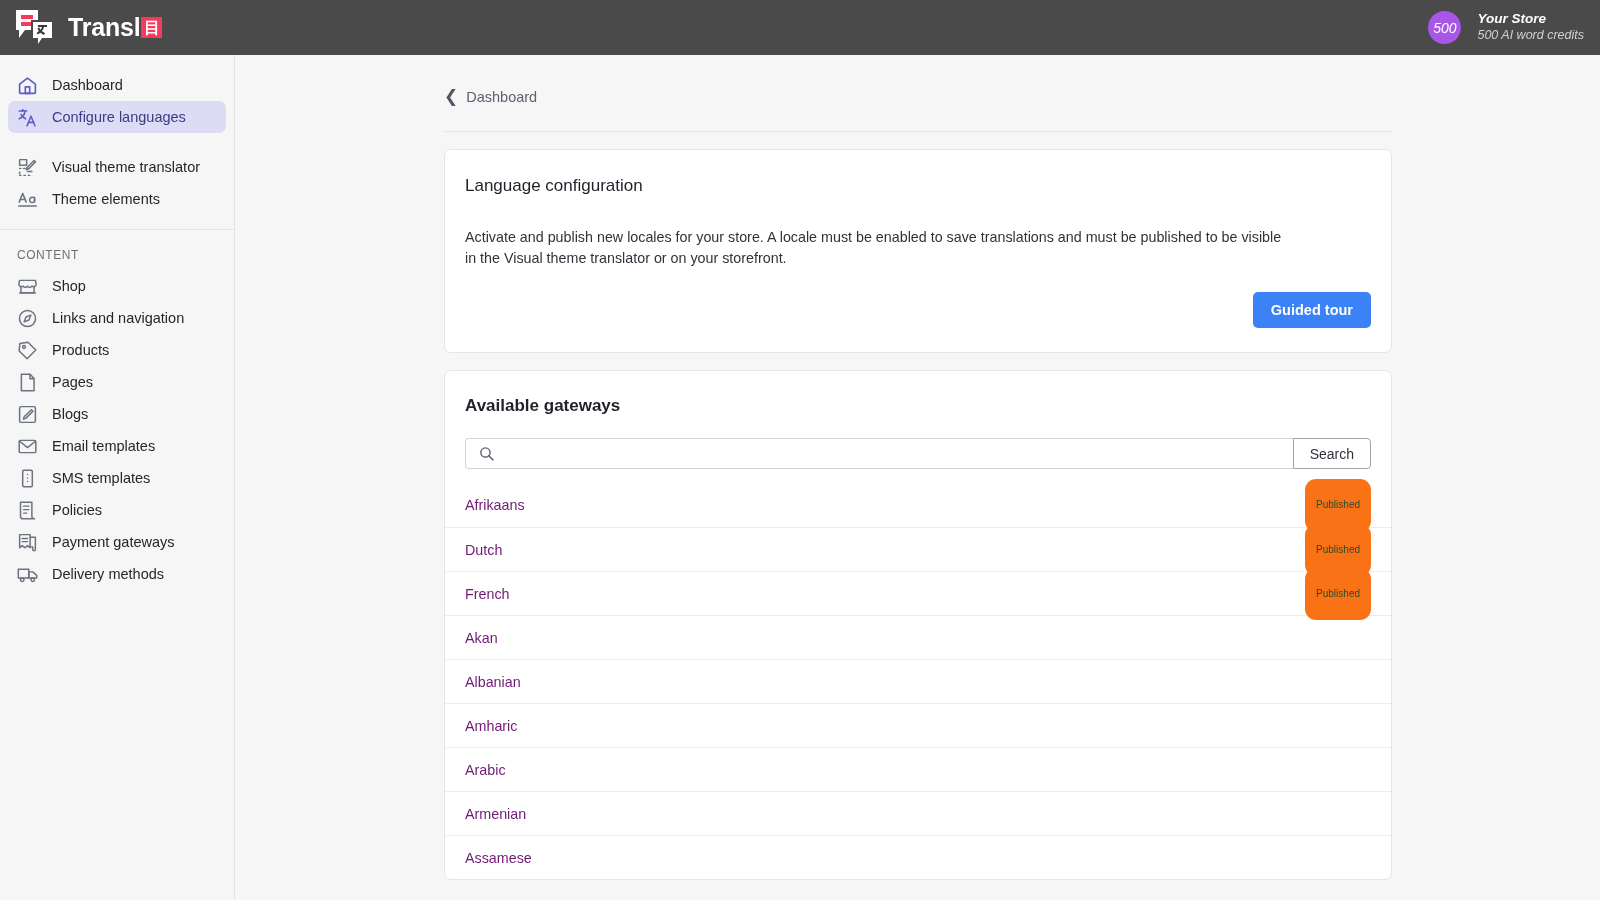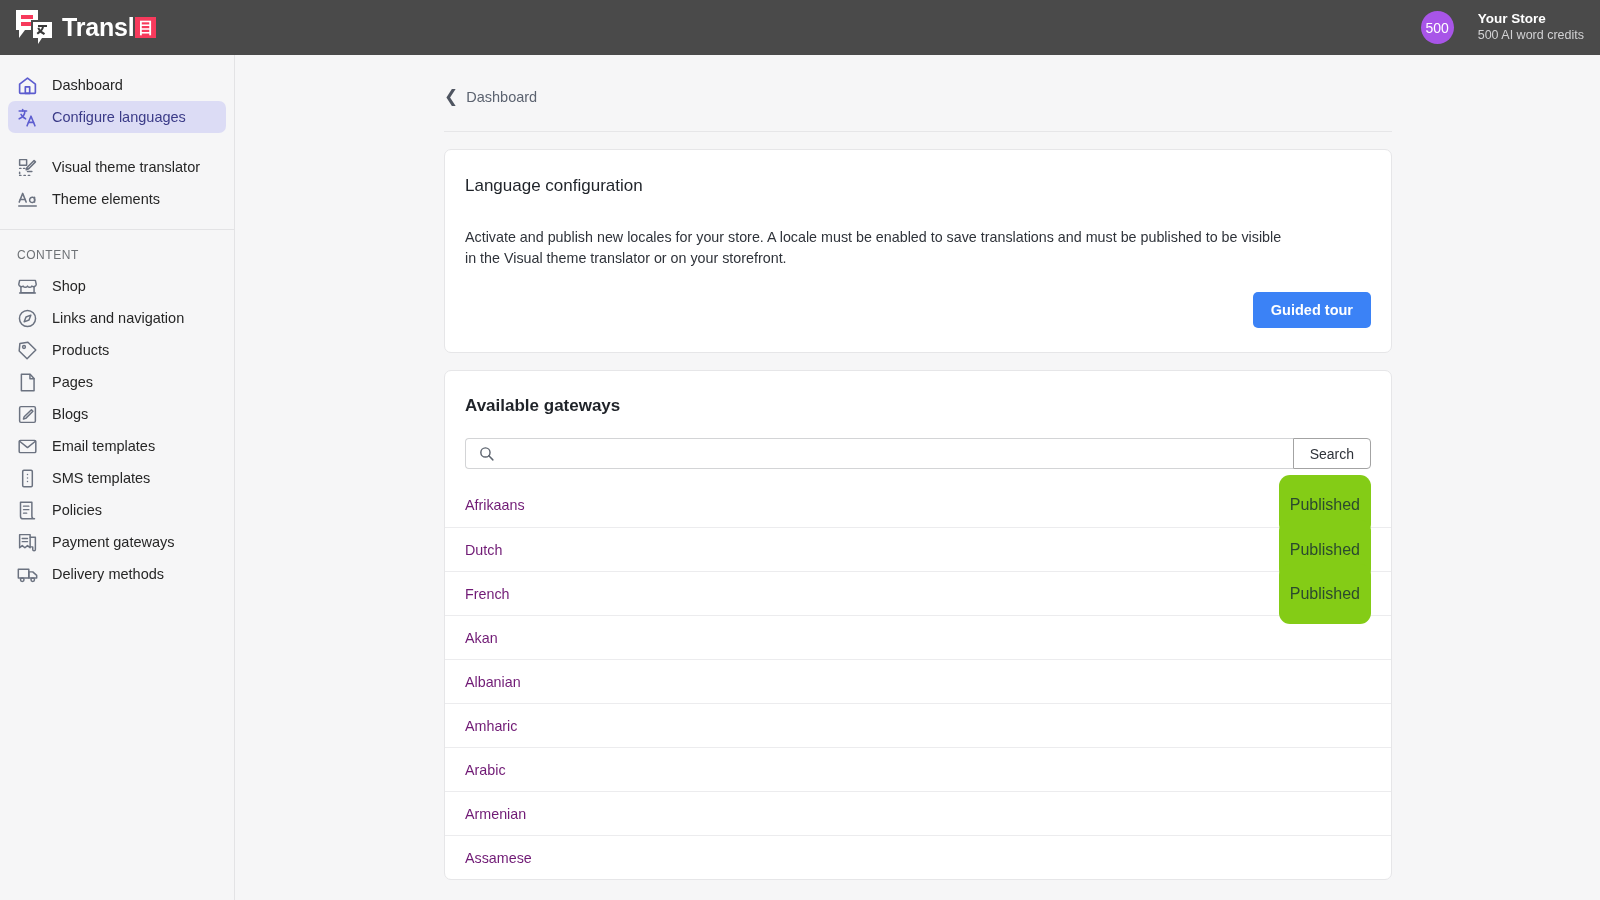--- a/index.html
+++ b/index.html
@@ -11,35 +11,35 @@
   }
 
   
   .topbar {
     position: absolute; top: 0; left: 0;
     width: 1600px; height: 55px;
     background: #4a4a4a;
     display: flex; align-items: center;
     z-index: 20;
   }
-  .brand { display: flex; align-items: center; padding-left: 14px; gap: 6px; }
+  .brand { display: flex; align-items: center; padding-left: 14px; gap: 12px; }
   .brand-logo { width: 42px; height: 40px; display: block; }
   .brand-text {
     font-size: 25px; font-weight: bold; color: #ffffff;
     letter-spacing: -0.2px; display: flex; align-items: center;
   }
   .brand-text .tail {
     display: inline-flex; align-items: center; justify-content: center;
     background: #f73a5c; color: #ffffff;
     width: 21px; height: 21px; margin-left: 1px;
     font-size: 16px; line-height: 1;
   }
   .account {
     margin-left: auto; display: flex; align-items: center;
-    gap: 24px; padding-right: 16px;
+    gap: 16px; padding-right: 16px; font-style: italic;
   }
   .avatar {
     width: 33px; height: 33px; border-radius: 50%;
     background: #a855e8; color: #fff;
     display: flex; align-items: center; justify-content: center;
     font-size: 14px; font-weight: 500;
   }
   .acct-lines { line-height: 1.25; }
   .acct-name { color: #ffffff; font-size: 13.5px; font-weight: bold; }
   .acct-sub  { color: #d2d2d4; font-size: 12.5px; }
@@ -132,22 +132,22 @@
   
   .lang-list { margin-top: 14px; }
   .lang-row {
     display: flex; align-items: center; justify-content: space-between;
     height: 44px; padding: 0 20px;
     border-top: 1px solid #ececee; cursor: pointer;
   }
   .lang-row:first-child { border-top: none; }
   .lang-name { font-size: 14.3px; color: #701a75; }
   .badge {
-    background: #84cc16; color: #2b4a2e;
-    font-size: 16px; border-radius: 11px;
+    background: #f97316; color: #2b4a2e;
+    font-size: 10px; border-radius: 11px;
     padding: 20px 11px; line-height: 1.25;
   }
 </style>
 </head>
 <body>
 
 <div class="topbar">
   <div class="brand">
     <svg class="brand-logo" viewBox="0 0 42 40">
       <path d="M2 2 H24 V22 H11 L5 30 V22 H2 Z" fill="#ffffff"></path>

